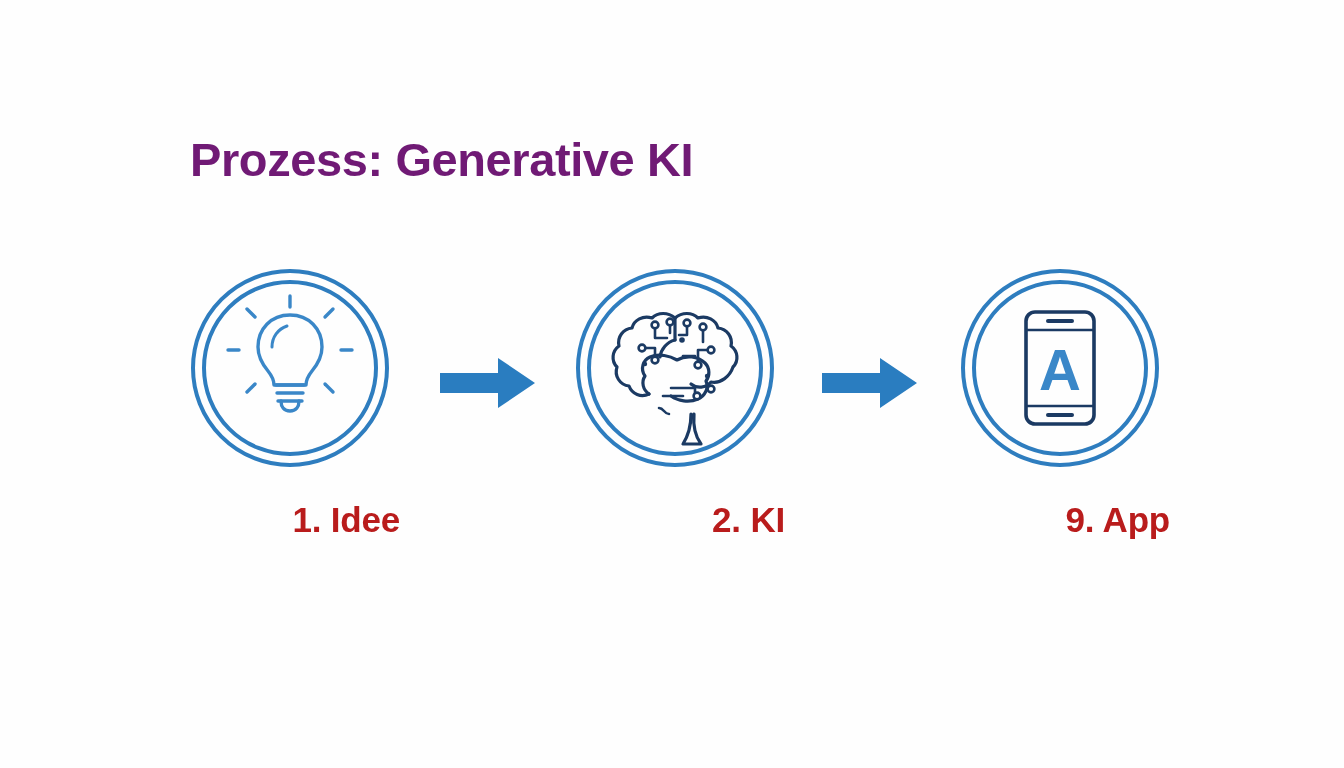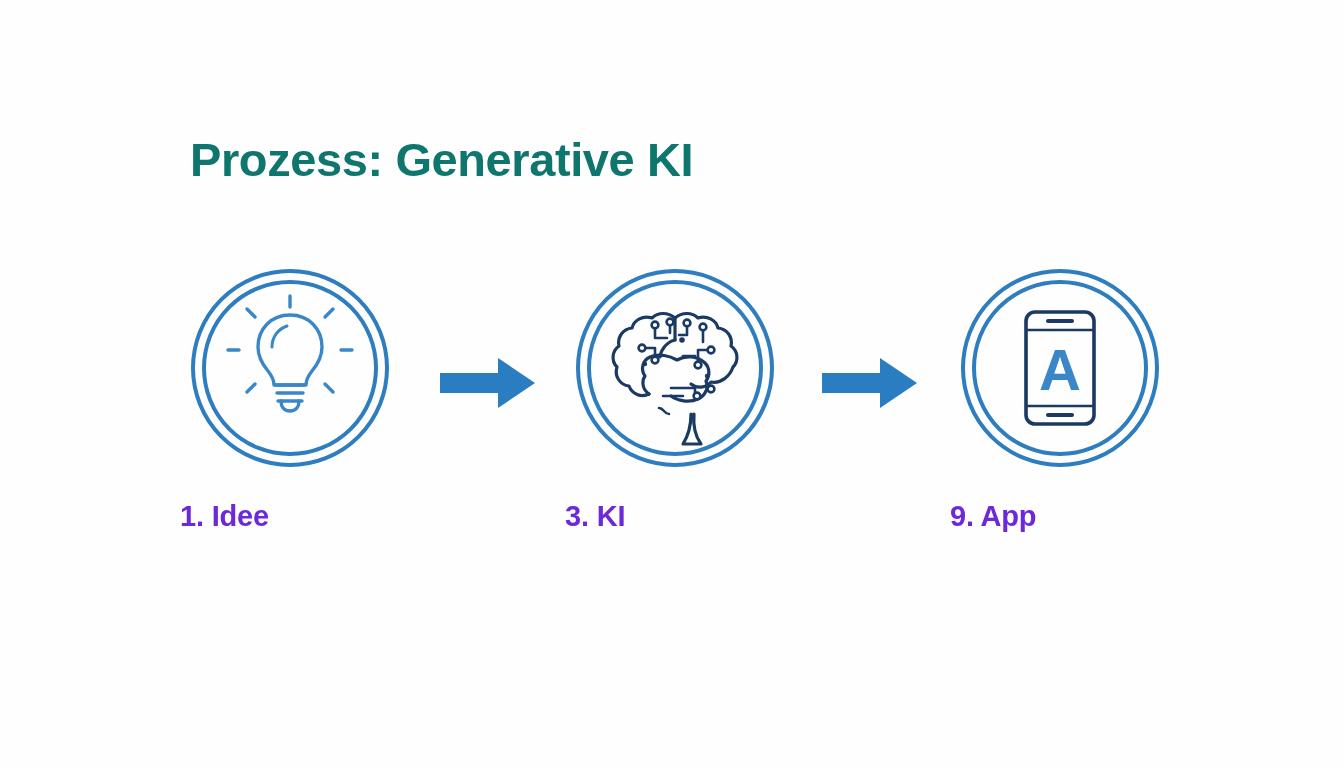--- a/index.html
+++ b/index.html
@@ -21,21 +21,21 @@
     inset: 0;
     background: #fefefe;
   }
 
   .page-title {
     position: absolute;
     left: 190px;
     top: 134px;
     font-size: 47px;
     font-weight: bold;
-    color: #0f766e;
+    color: #701a75;
     letter-spacing: -0.4px;
     white-space: nowrap;
     line-height: 1.1;
   }
 
   .flow {
     position: absolute;
     left: 0;
     top: 262px;
     width: 1344px;
@@ -63,24 +63,24 @@
     display: block;
     width: 200px;
     height: 200px;
   }
 
   .step-label {
     position: absolute;
     top: 238px;
     left: 0;
     width: 220px;
-    text-align: left;
-    font-size: 29px;
+    text-align: right;
+    font-size: 35px;
     font-weight: bold;
-    color: #6d28d9;
+    color: #b91c1c;
     letter-spacing: -0.2px;
     white-space: nowrap;
   }
 
   .arrow {
     position: absolute;
     top: 92px;
     width: 95px;
     height: 58px;
   }
@@ -178,21 +178,21 @@
               <circle cx="136" cy="121" r="3.4"></circle>
             </g>
             <g fill="#1b3a63" stroke="none">
               <circle cx="107" cy="72" r="2.8"></circle>
               <circle cx="70" cy="96" r="2.2"></circle>
               <circle cx="132" cy="108" r="2.2"></circle>
             </g>
           </g>
         </svg>
       </div>
-      <div class="step-label">3. KI</div>
+      <div class="step-label">2. KI</div>
     </div>
 
     <div class="arrow arrow-2">
       <svg viewBox="0 0 95 58" xmlns="http://www.w3.org/2000/svg">
         <path d="M0 19 H58 V4 L95 29 L58 54 V39 H0 Z" fill="#2a7dc0"></path>
       </svg>
     </div>
 
     <div class="step step-3">
       <div class="circle-wrap">

